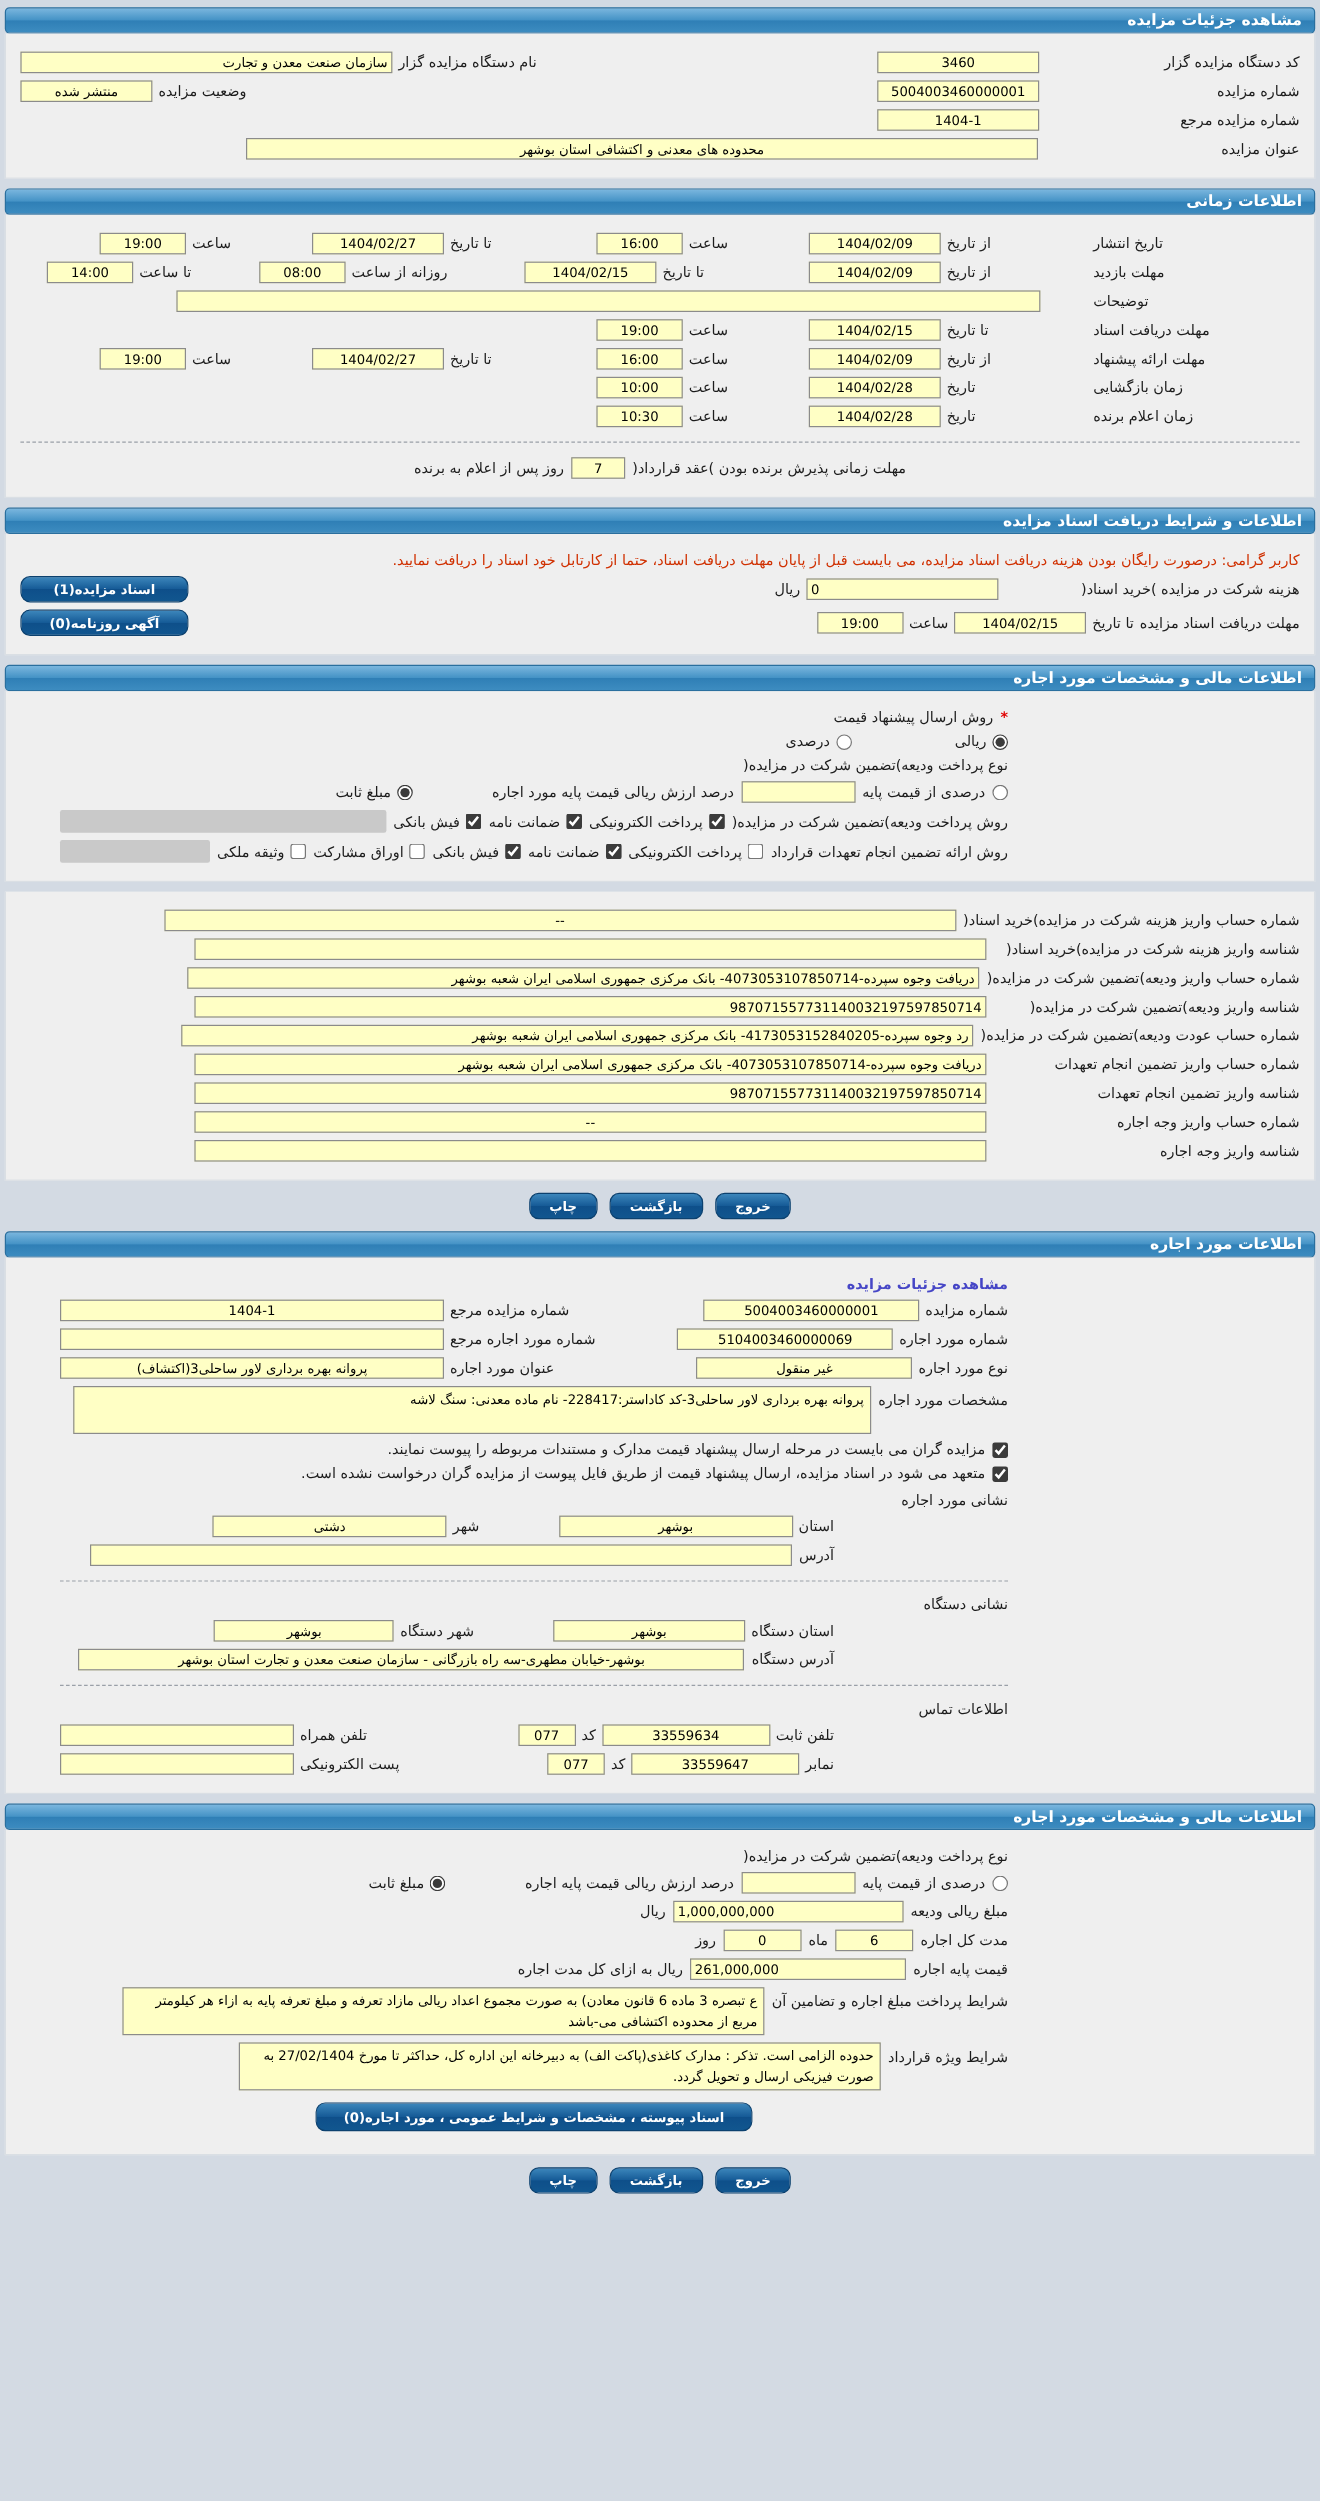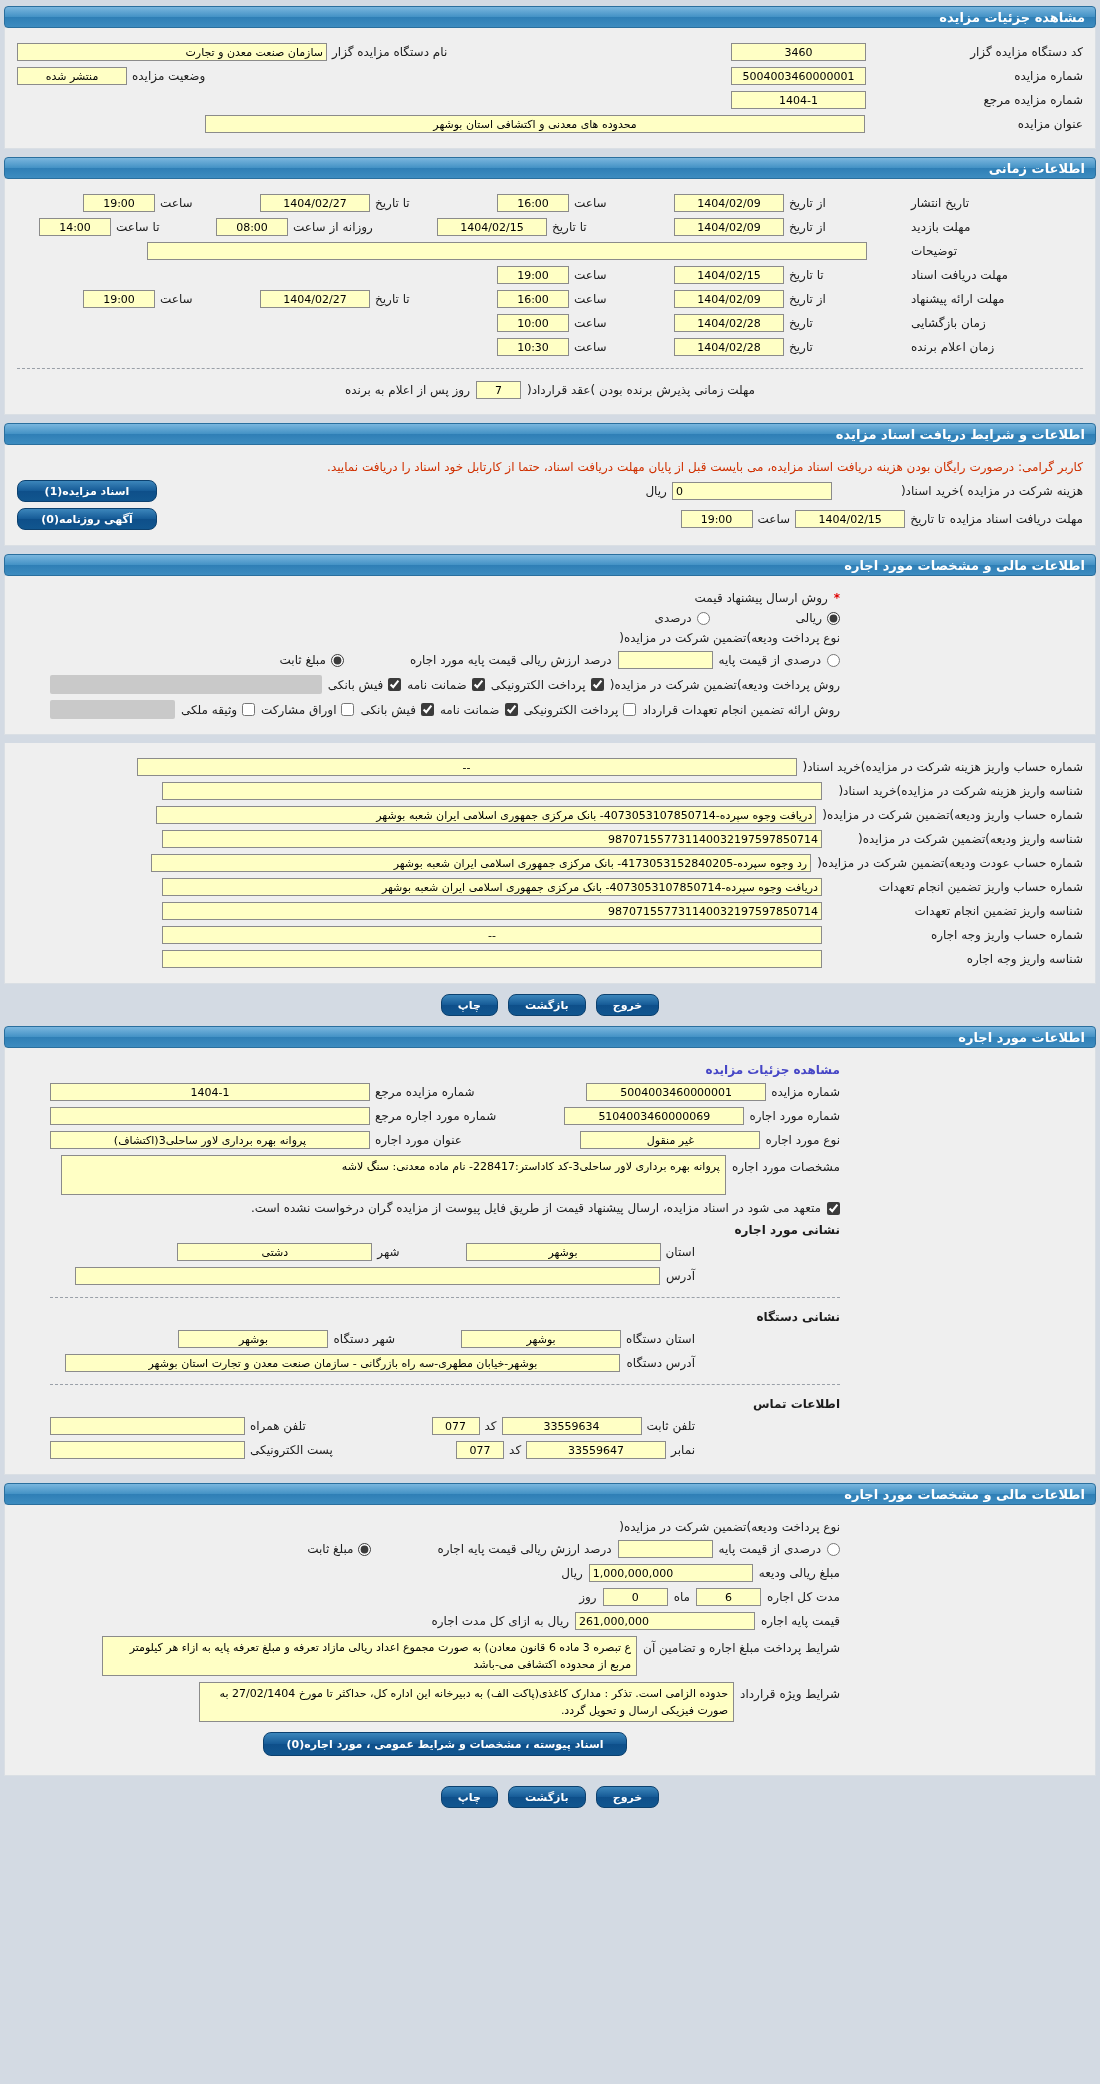--- a/index.html
+++ b/index.html
@@ -26,32 +26,32 @@
   .center{justify-content:center}
   .trow{gap:44px}
   .drow{gap:40px}
   .pair{display:inline-flex;align-items:center;gap:5px}
   .lbl{white-space:nowrap}
   .plbl{display:inline-block;text-align:left}
   .pw78{width:78px}.pw56{width:56px}.pw100{width:100px}
   .rowlbl{width:172px;text-align:left}
   .dlbl{width:212px;text-align:right}
   .acclbl{min-width:255px;text-align:right}
-  .grouplbl{margin:8px 0 2px;font-weight:bold}
+  .grouplbl{margin:8px 0 2px;font-weight:normal}
   .gind{padding-right:145px}
   .yin{
     background:#ffffc5;border:1px solid #8b8b8b;height:18px;
     font-family:inherit;font-size:11px;color:#000;padding:0 3px;direction:rtl;text-align:right;
   }
   textarea.yin{height:auto;resize:none;padding:2px 5px;line-height:1.55;overflow:hidden}
   .tc{text-align:center}
   .tl{direction:ltr;text-align:left}
   .w45{width:45px}.w48{width:48px}.w65{width:65px}.w72{width:72px}.w95{width:95px}
   .w110{width:110px}.w135{width:135px}.w140{width:140px}.w150{width:150px}
-  .w160{width:160px}.w165{width:164px}.w180{width:180px}.w195{width:195px}
+  .w160{width:160px}.w165{width:192px}.w180{width:180px}.w195{width:195px}
   .w310{width:310px}.w320{width:320px}.w585{width:585px}.w555{width:555px}
   .w660{width:660px}.w720{width:720px}
   .ta1{width:665px;height:50px}
   .ta2{width:535px;height:58px}
   .ta3{width:535px;height:74px}
   .mr60{margin-right:60px}.mr80{margin-right:80px}.gapL{margin-left:64px}
   input[type=checkbox],input[type=radio]{width:13px;height:13px;accent-color:#3b3b3b;margin:0;flex:none}
   .btn{
     background:linear-gradient(to bottom,#3c86bb 0%,#155a96 50%,#0e4f8a 50%,#11568f 100%);
     border:1px solid #0c416f;border-radius:8px;color:#fff;
@@ -431,20 +431,24 @@
       </span>
     </div>
 
     <div class="frow top">
       <span class="lbl">مشخصات مورد اجاره</span>
       <textarea readonly="" class="yin ta1" style="">پروانه بهره برداری لاور ساحلی3-کد کاداستر:228417- نام ماده معدنی: سنگ لاشه</textarea>
     </div>
 
     <div class="frow">
       <input type="checkbox" checked="" style="">
+      <span class="lbl">مزایده گران می بایست در مرحله ارسال پیشنهاد قیمت مدارک و مستندات مربوطه را پیوست نمایند.</span>
+    </div>
+    <div class="frow">
+      <input type="checkbox" checked="" style="">
       <span class="lbl">متعهد می شود در اسناد مزایده، ارسال پیشنهاد قیمت از طریق فایل پیوست از مزایده گران درخواست نشده است.</span>
     </div>
 
     <div class="frow grouplbl">
       <span class="lbl">نشانی مورد اجاره</span>
     </div>
     <div class="frow gind">
       <span class="pair">
         <span class="lbl">استان</span>
         <input type="text" readonly="" class="yin w195 tc" value="بوشهر" style="">

